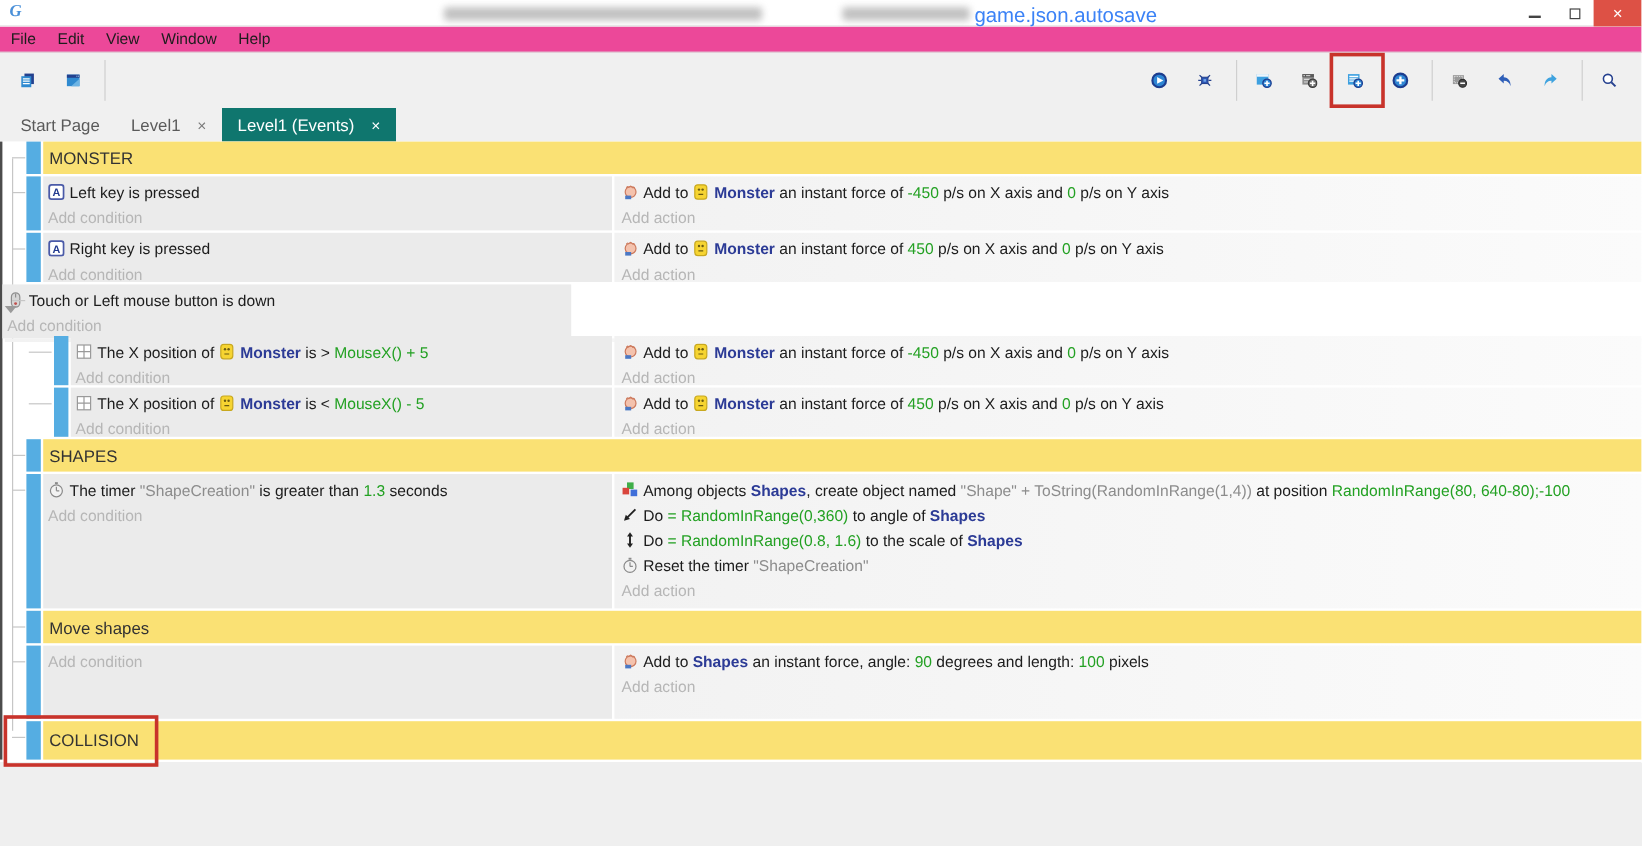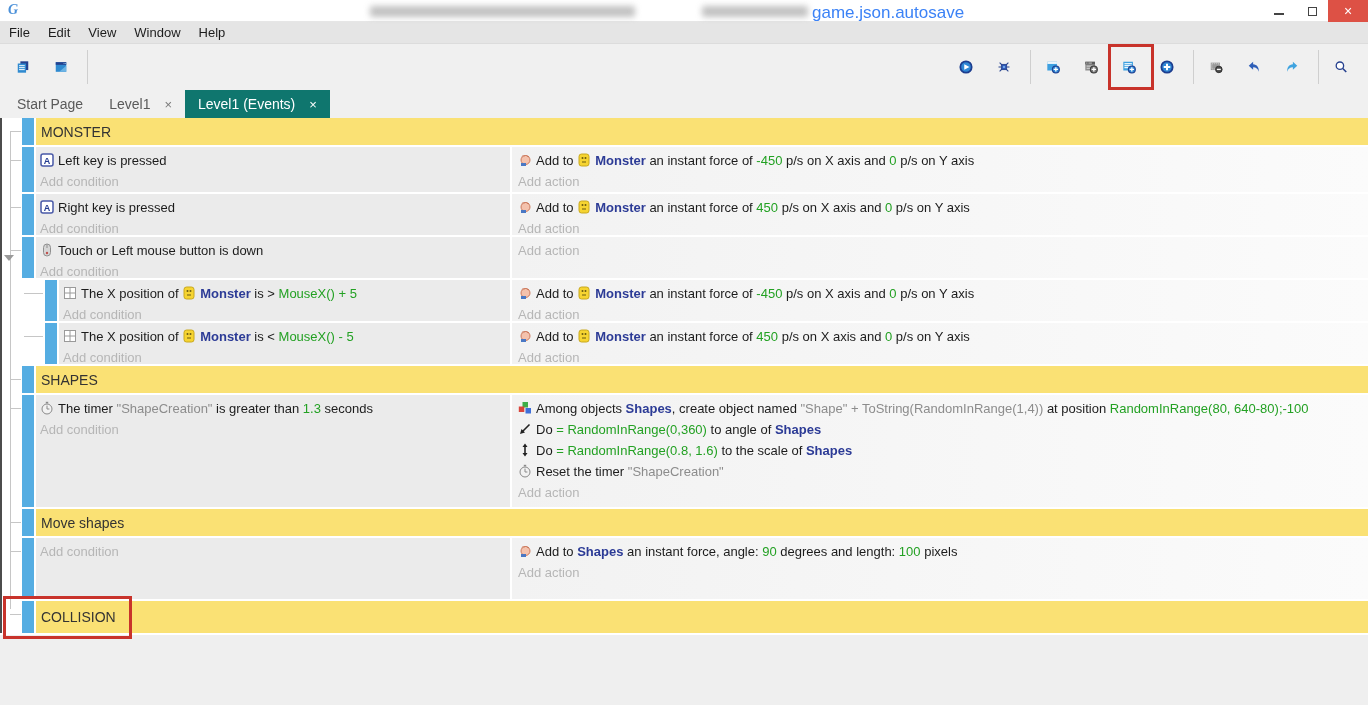--- a/index.html
+++ b/index.html
@@ -12,21 +12,21 @@
     color:#4a90d9; font-weight:bold; font-size:14px; font-family:"Liberation Serif",serif; font-style:italic; }
   .blurblob { position:absolute; top:6px; height:11px; background:#8f8f8f; opacity:.55; filter:blur(3px); border-radius:2px; }
   .win-title { position:absolute; left:812px; top:3px; font-size:17px; color:#3b82f6; }
   .win-controls { position:absolute; right:0; top:0; height:22px; display:flex; }
   .wc { width:32px; height:22px; display:flex; align-items:center; justify-content:center; font-size:13px; color:#333; }
   .wc-min .bar { width:10px; height:2px; background:#444; margin-top:6px; }
   .wc-max .sq { width:9px; height:9px; border:1.5px solid #444; }
   .wc-close { width:40px; background:#dd5145; color:#fff; font-size:14px; }
 
   
-  .menubar { height:22px; background:#e5e5e5; display:flex; align-items:center;
+  .menubar { height:22px; background:#ec4899; display:flex; align-items:center;
     border-bottom:1px solid #dcdcdc; }
   .menu-item { padding:0 9px; font-size:13px; color:#1d1d1d; height:22px; line-height:22px; cursor:default; }
 
   
   .toolbar { height:46px; background:#f0f0f0; display:flex; align-items:center; padding:0 6px; }
   .tb-btn { width:38px; height:38px; display:flex; align-items:center; justify-content:center; position:relative; }
   .tb-btn svg { width:30px; height:30px; }
   .tb-sep { width:1px; height:34px; background:#cfcfcf; margin:0 5px; }
   .tb-spacer { flex:1; }
   .annot { position:absolute; border:3px solid #c8332b; pointer-events:none; z-index:20; }
@@ -292,21 +292,21 @@
               <rect x="3" y="10" width="5" height="3" fill="#4a78c4"></rect>
             </svg></span><span>Add to </span><span class="ic"><svg viewBox="0 0 14 14">
               <rect x="2" y="1" width="10" height="12" rx="2.5" fill="#f6d431" stroke="#c8a81e"></rect>
               <circle cx="5.5" cy="5" r="1" fill="#6a5a10"></circle>
               <circle cx="8.5" cy="5" r="1" fill="#6a5a10"></circle>
               <line x1="5" y1="9" x2="9" y2="9" stroke="#6a5a10"></line>
             </svg></span><span class="s-o">Monster</span><span> an instant force of </span><span class="s-g">450</span><span> p/s on X axis and </span><span class="s-g">0</span><span> p/s on Y axis</span></div>
         <div class="addline">Add action</div>
       </div>
     </div>
-    <div class="row" style="height: 41px;">
+    <div class="row" style="height: 41px; flex-direction: column;">
       <div class="gutter">
         <div class="tick"></div>
         <div class="tri"></div>
       </div>
       <div class="bar"></div>
       <div class="cond w-top">
         <div class="line"><span class="ic"><svg viewBox="0 0 14 14">
               <rect x="3.5" y="1" width="7" height="12" rx="3.5" fill="#d6d6d6" stroke="#8f8f8f"></rect>
               <line x1="7" y1="1.5" x2="7" y2="5" stroke="#8f8f8f"></line>
               <circle cx="7" cy="10" r="1.2" fill="#c0504d"></circle>

